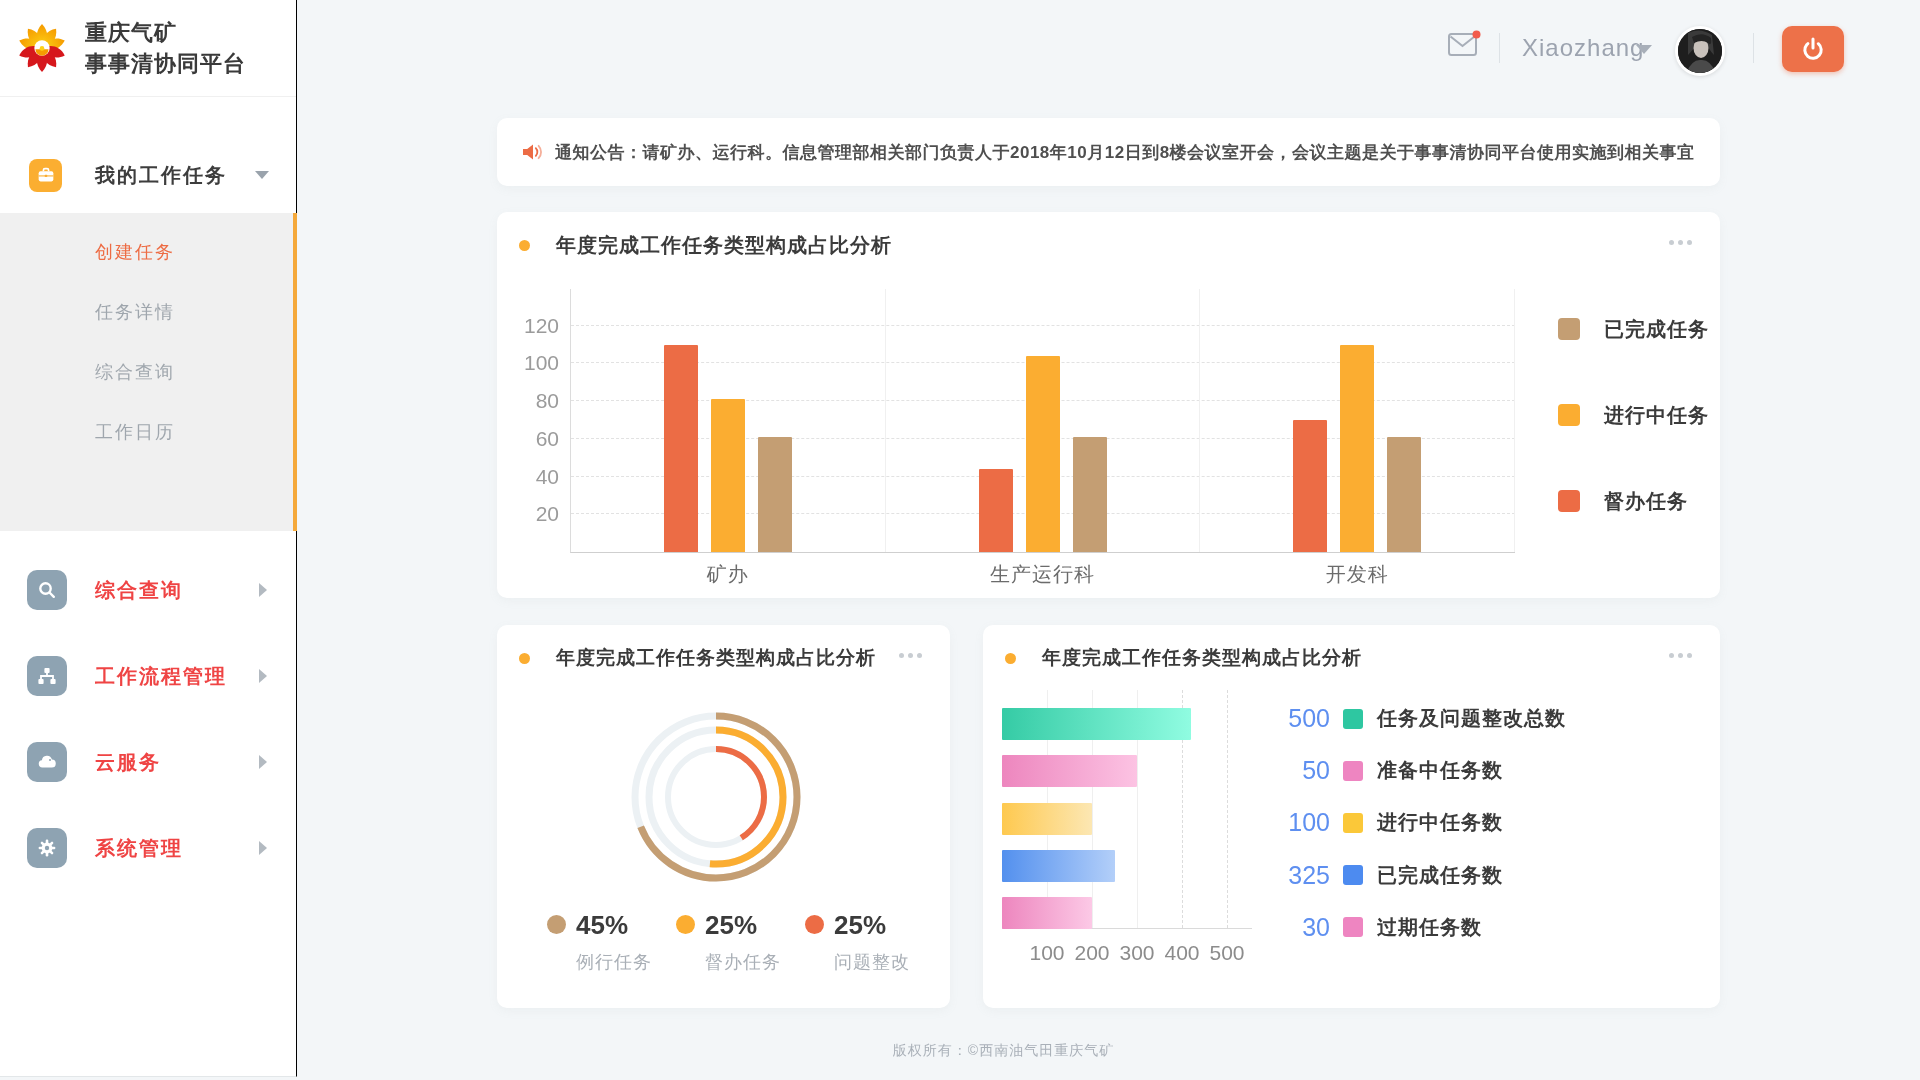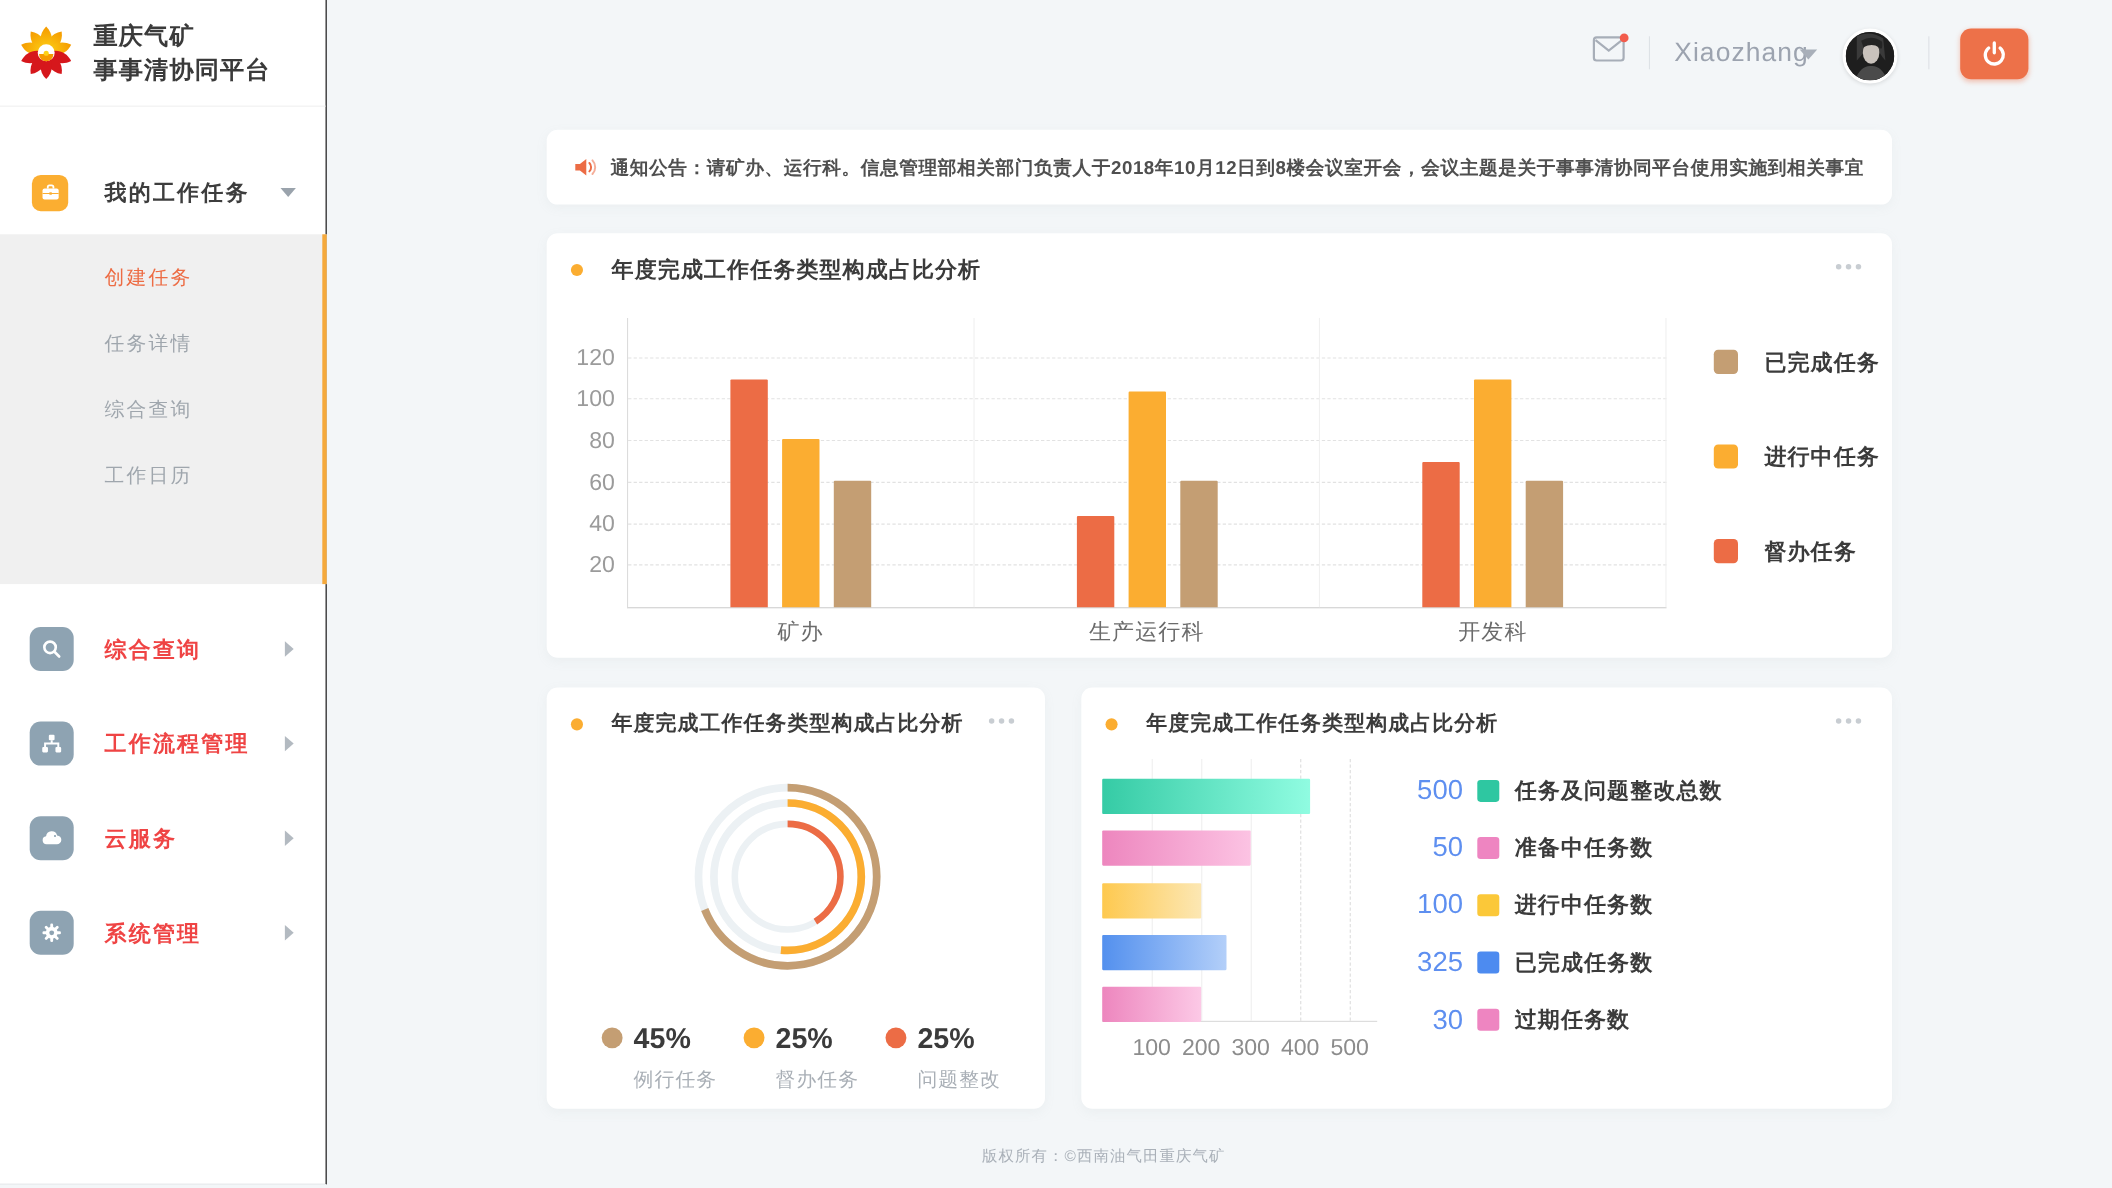--- a/index.html
+++ b/index.html
@@ -71,21 +71,21 @@
             border-right:1px solid #F0F0F0; height:100%; }
   .vbar { width:34px; border-radius:1px 1px 0 0; }
   .vxlabel { position:absolute; bottom:-36px; left:0; width:100%; text-align:center; font-size:20px; color:#6B6B6B; letter-spacing:1px; }
   .vlegend { position:absolute; left:1061px; top:105px; }
   .vlegend-item { display:flex; align-items:center; gap:24px; height:24px; margin-bottom:62px; cursor:pointer; }
   .vlegend-sq { width:22px; height:22px; border-radius:4px; }
   .vlegend-label { font-size:20px; font-weight:bold; color:#3B3B3B; letter-spacing:1px; }
 
   
   .donut-wrap { position:absolute; left:129px; top:82px; width:180px; height:180px; }
-  .donut-legend { position:absolute; top:285px; left:50px; display:flex; gap:24px;margin-top:19px; }
+  .donut-legend { position:absolute; top:285px; left:50px; display:flex; gap:24px; }
   .dleg-item { display:flex; gap:10px; }
   .dleg-dot { width:19px; height:19px; border-radius:50%; margin-top:5px; }
   .dleg-pct { font-size:26px; font-weight:bold; color:#3B3B3B; }
   .dleg-label { font-size:18px; color:#A9AFB6; margin-top:9px; letter-spacing:1px; }
 
   
   .hplot { position:absolute; left:19px; top:75px; width:250px; height:229px; border-bottom:1px solid #DADADA; }
   .hgrid { position:absolute; top:-10px; bottom:0; width:0; border-left:1px solid #EFEFEF; }
   .hgrid.dashed { border-left-style:dashed; border-left-color:#DCDCDC; }
   .hbar { position:absolute; left:0; height:32px; border-radius:1px; }

